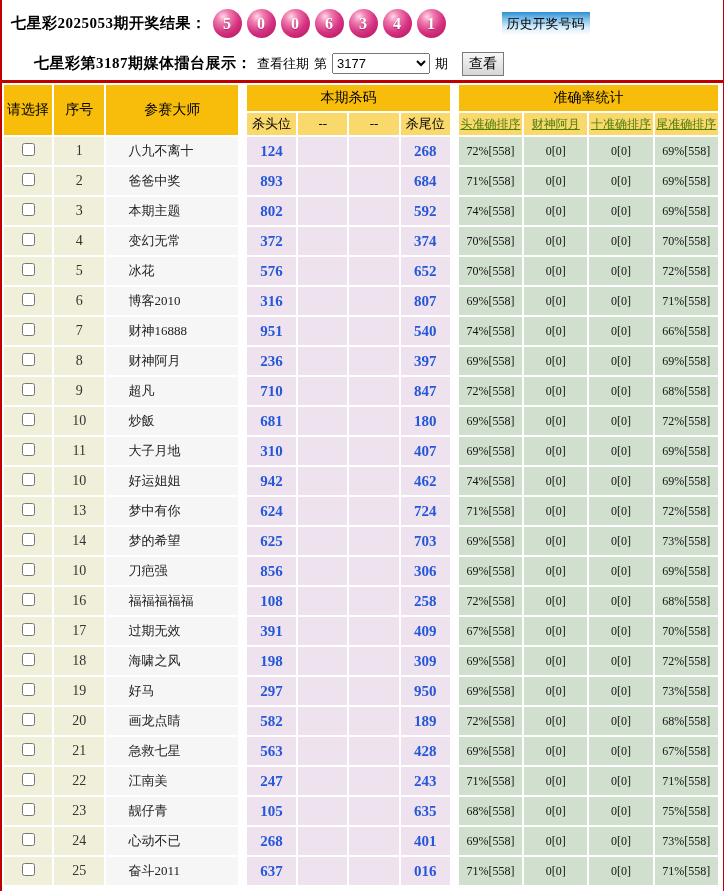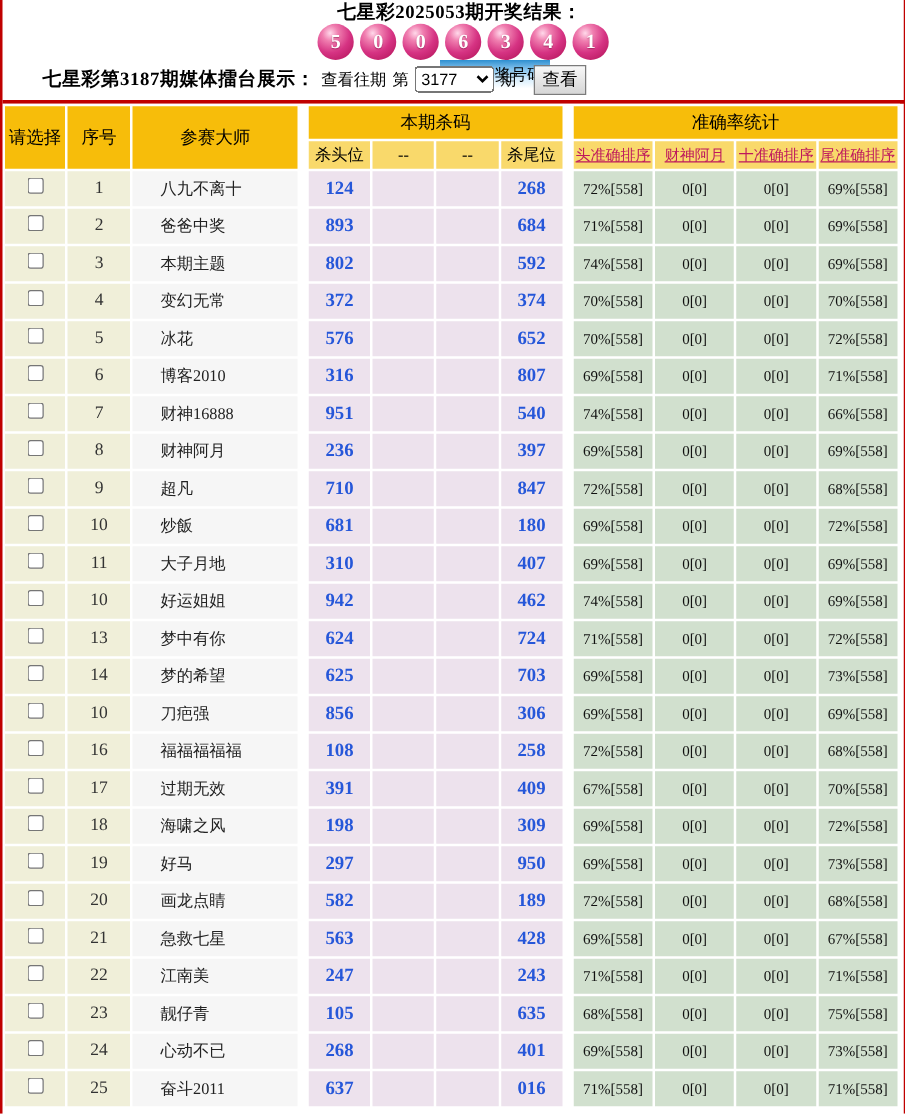--- a/index.html
+++ b/index.html
@@ -8,60 +8,60 @@
     position: relative;
     background: #ffffff;
     font-family: "Liberation Serif", serif;
     color: #000;
   }
   .red-edge-left  { position: absolute; left: 0; top: 0; bottom: 0; width: 2px; background: #c00000; z-index: 5; }
   .red-edge-right { position: absolute; right: 0; top: 0; bottom: 0; width: 1px; background: #c00000; z-index: 5; }
   .content { margin-left: 2px; }
 
   
-  .line1 { display: flex; align-items: center; height: 47px; padding-left: 9px; flex-direction: column; }
+  .line1 { display: flex; align-items: center; height: 47px; padding-left: 9px; }
   .result-title { font-size: 15px; font-weight: bold; letter-spacing: 0.5px; }
   .balls { display: flex; gap: 5px; margin-left: 6px; }
   .ball {
     width: 29px; height: 29px; border-radius: 50%;
     background: radial-gradient(circle at 35% 26%, #ffd9ea 0%, #f07fb0 22%, #d63383 55%, #c02069 80%, #a8135a 100%);
     color: #fff; font-weight: bold; font-size: 16px;
     display: flex; align-items: center; justify-content: center;
     font-family: "Liberation Serif", serif;
     text-shadow: 0 1px 1px rgba(90,0,40,.45);
   }
   .history-link {
     margin-left: 56px; font-size: 13px; color: #000; text-decoration: none;
     padding: 3px 5px 2px 5px; cursor: pointer; white-space: nowrap;
     background: linear-gradient(180deg, #2e8fd0 0%, #7fc0ec 30%, #d8eefc 68%, #ffffff 100%);
   }
 
   
   .line2 { display: flex; align-items: center; height: 33px; padding-left: 8px; font-size: 13px; }
   .period-title { font-size: 15px; font-weight: bold; letter-spacing: 0.5px; margin-left: 24px; }
   .line2 .txt { margin-left: 5px; }
-  .period-select { width: 63px; height: 21px; font-size: 13px; margin: 0 5px; font-family: "Liberation Sans", sans-serif; }
+  .period-select { width: 98px; height: 21px; font-size: 13px; margin: 0 5px; font-family: "Liberation Sans", sans-serif; }
   .view-btn {
     margin-left: 14px; min-width: 42px; height: 24px; font-size: 14px;
     font-family: "Liberation Serif", serif;
     background: linear-gradient(180deg, #f8f8f8 0%, #e3e3e3 60%, #d6d6d6 100%);
     border: 1px solid #7b7b7b; cursor: pointer;
   }
 
   
   .table-wrap { border-top: 3px solid #c00000; }
   table.main {
     border-collapse: separate; border-spacing: 2px;
     table-layout: fixed; width: 718px; background: #fff;
   }
   th, td { text-align: center; vertical-align: middle; overflow: hidden; white-space: nowrap; }
   th { font-weight: normal; }
   .h1 { background: #f7bd0a; height: 26px; font-size: 14px; }
   .h2 { background: #f9d96b; height: 22px; font-size: 13px; }
-  .h2 .hlink { font-size: 12px; color: #be185d; text-decoration: underline; cursor: pointer; }
+  .h2 .hlink { font-size: 12px; color: #4d7c0f; text-decoration: underline; cursor: pointer; }
   td.spacer, th.spacer { background: #ffffff; }
   td.c-sel, td.c-idx { background: #f0efd9; height: 28px; }
   td.c-idx { font-size: 14px; color: #333; }
   td.c-master { background: #f6f6f6; text-align: left; padding-left: 22px; font-size: 13px; color: #222; }
   td.c-kill { background: #ede2ed; font-weight: bold; font-size: 15px; color: #2657d9; font-family: "Liberation Serif", serif; }
   td.c-acc { background: #d1e0ce; font-size: 12px; color: #111; }
   input[type="checkbox"] { width: 13px; height: 13px; cursor: pointer; }
 </style>
 </head>
 <body>

